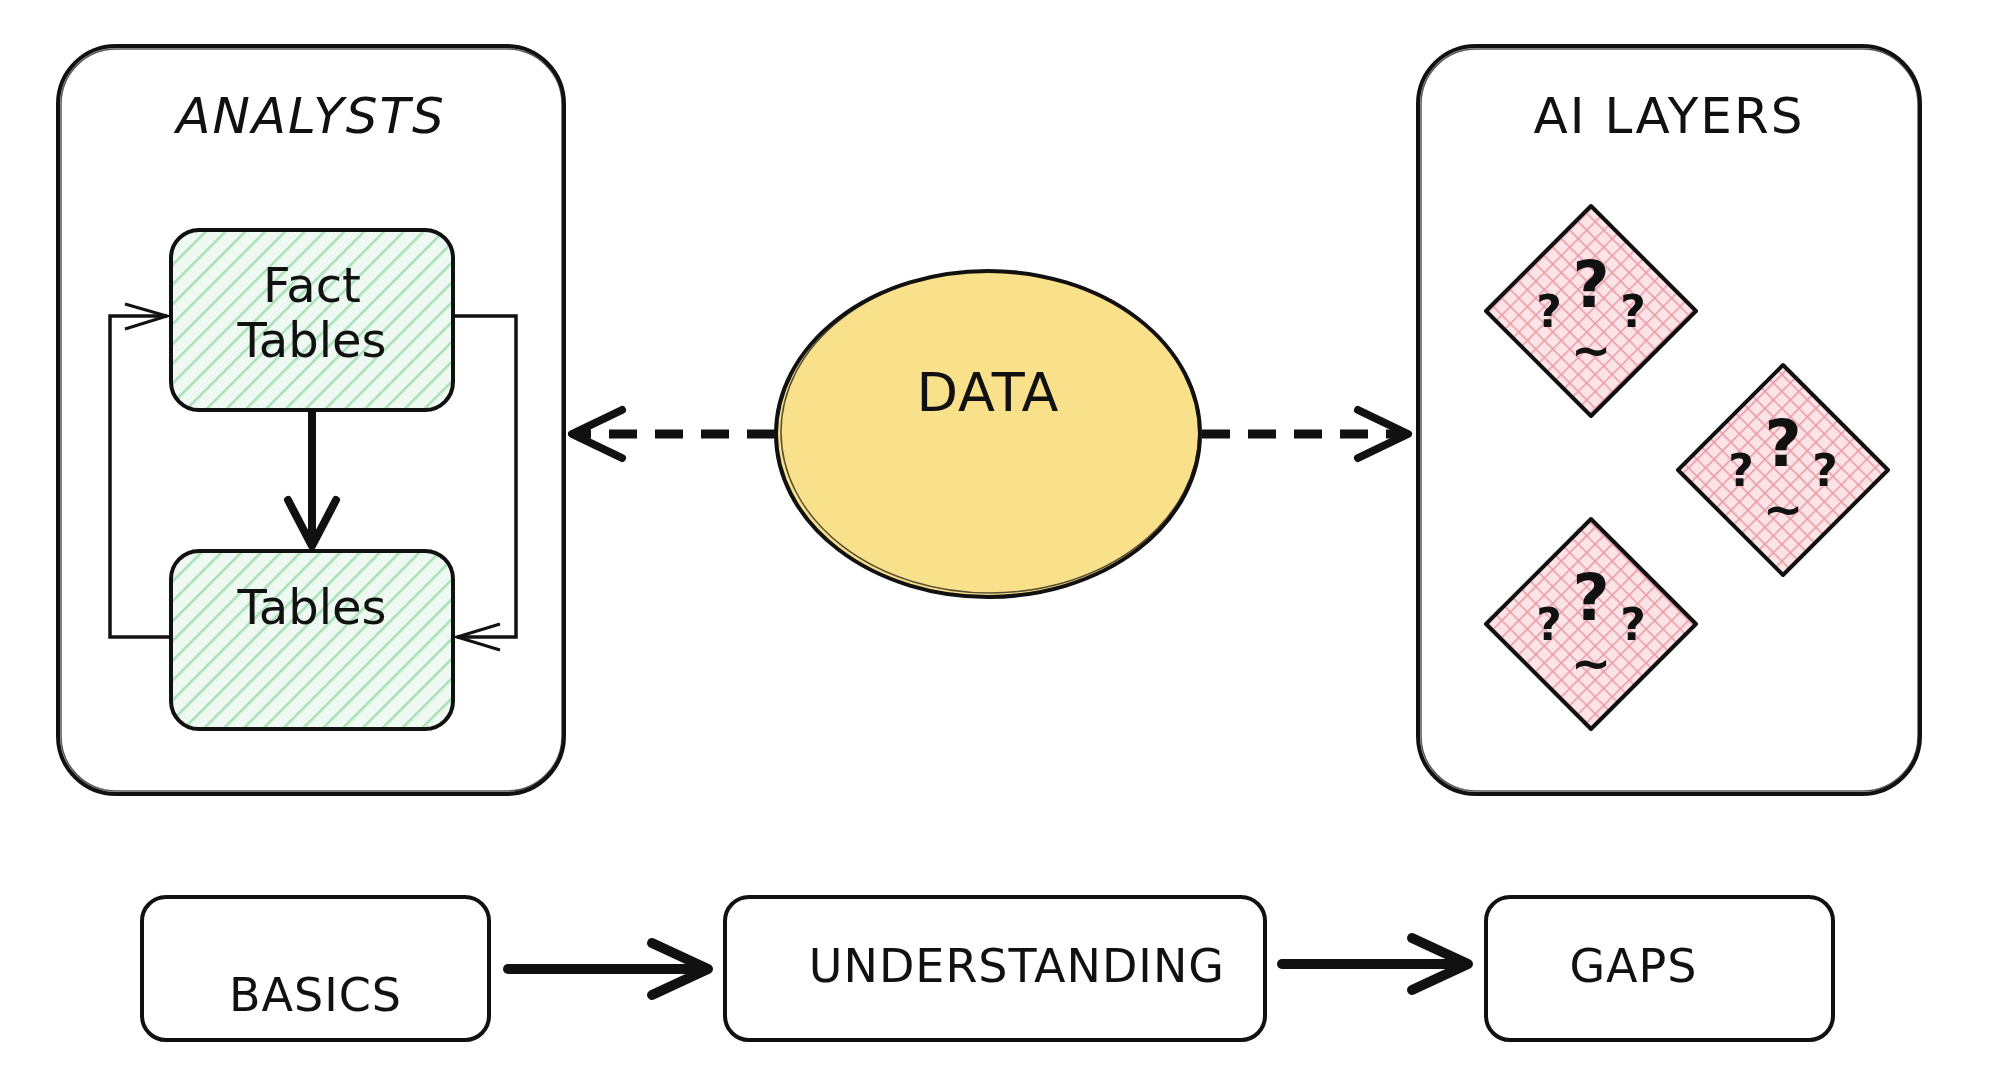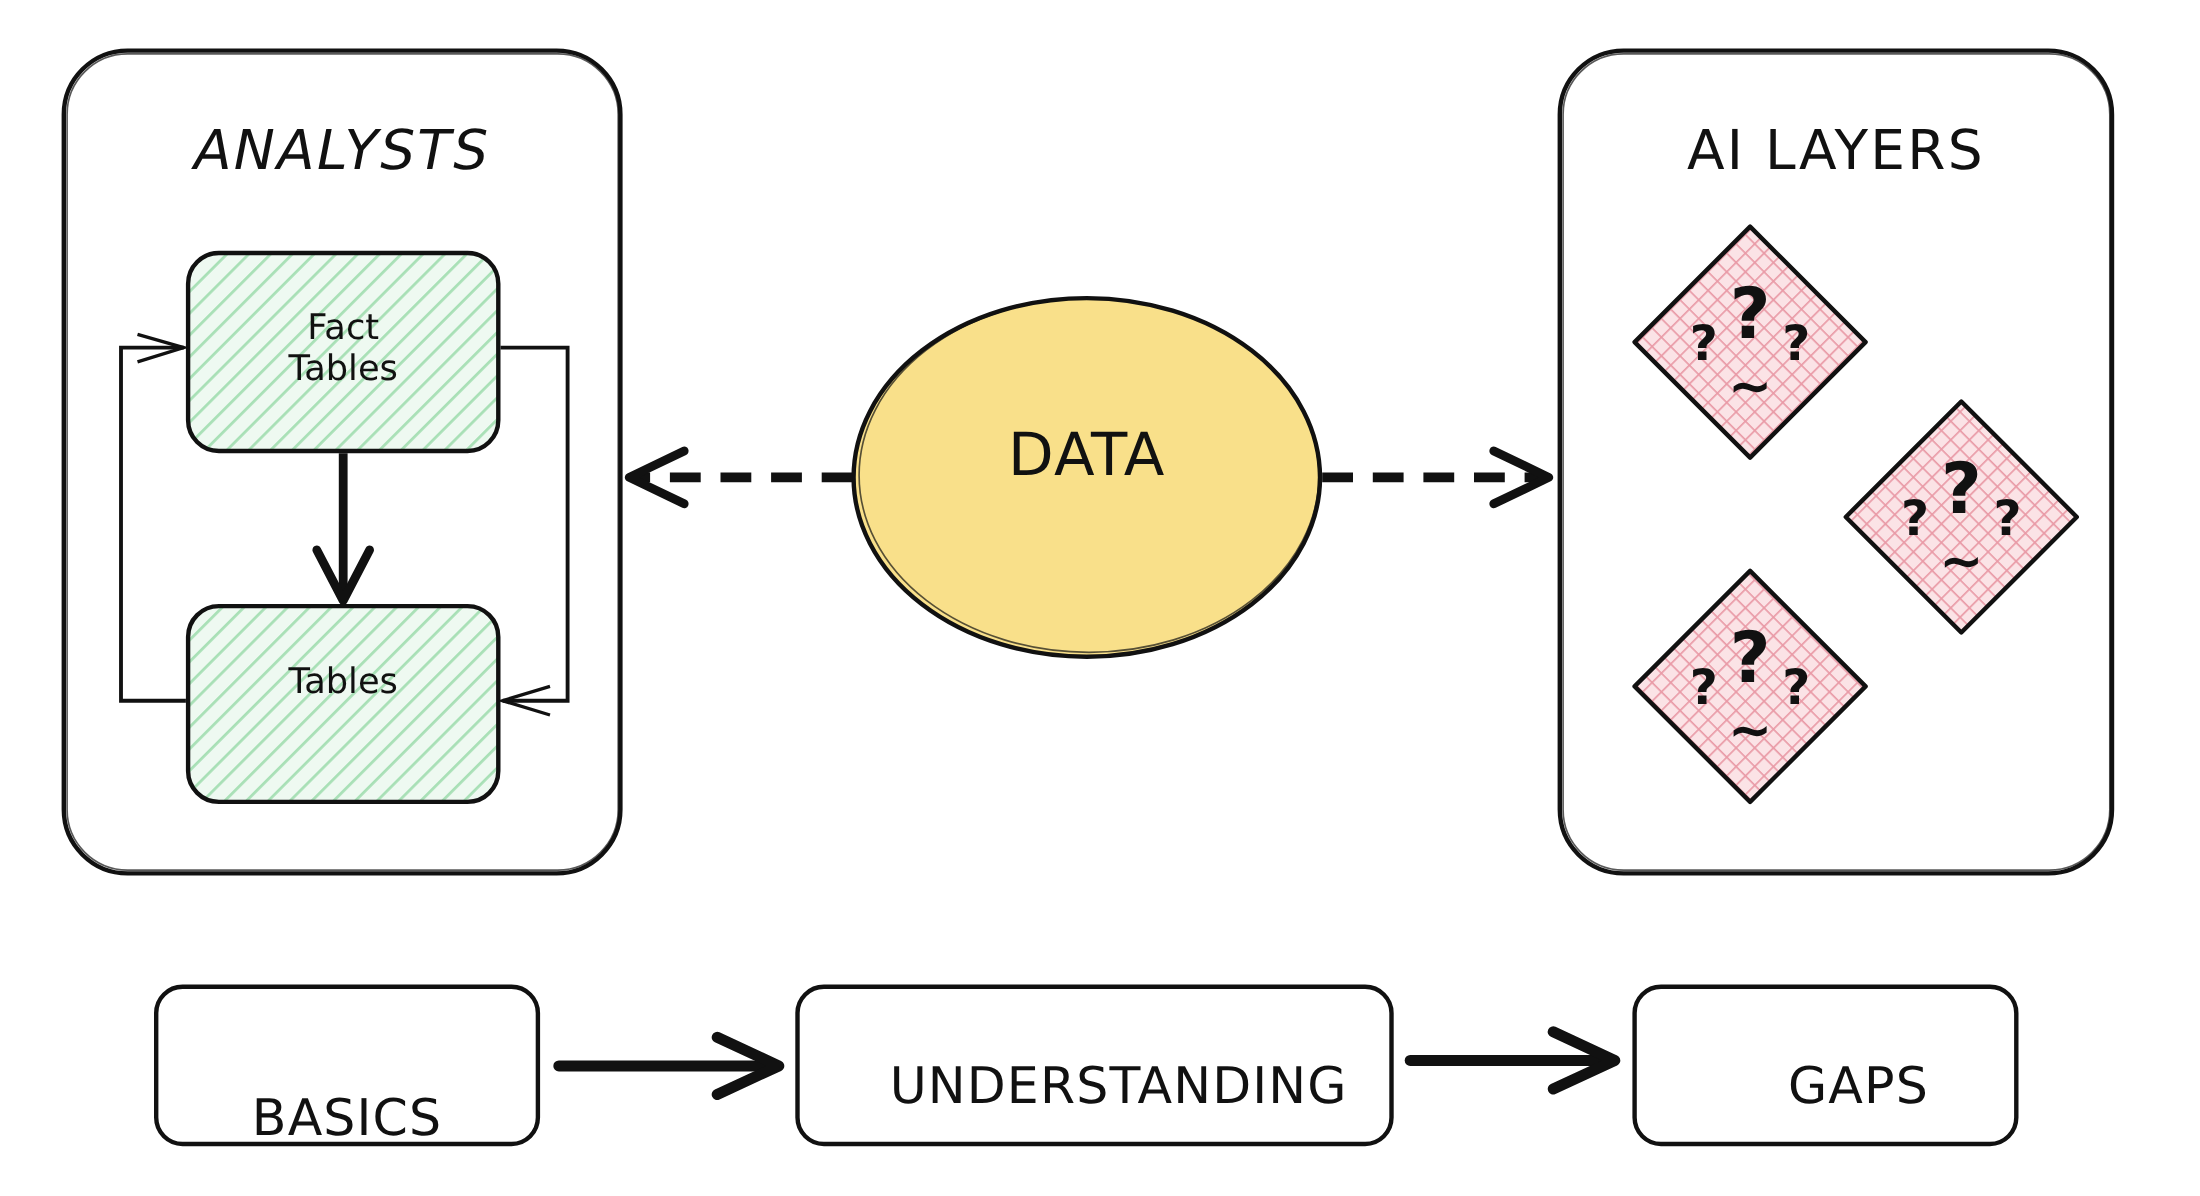--- a/index.html
+++ b/index.html
@@ -1,22 +1,22 @@
 <!DOCTYPE html>
 <html><head>
 <meta charset="utf-8">
 <style>
   html, body { margin: 0; padding: 0; background: #ffffff; }
   body { width: 2000px; height: 1087px; position: relative; overflow: hidden;
          font-family: "DejaVu Sans", sans-serif; color: #111; }
   svg#diagram { position: absolute; left: 0; top: 0; }
   .lbl { position: absolute; text-align: center; font-family: "DejaVu Sans", sans-serif;
-         color: #111; line-height: 1.15; margin-top: 21px; }
+         color: #111; line-height: 1.15; }
   .title { font-size: 50px; font-style: italic; letter-spacing: 2px; font-weight: 500; }
-  .tbl { font-size: 32px; }
+  .tbl { font-size: 48px; }
   .big { font-size: 54px; letter-spacing: 1px; }
   .step { font-size: 46px; letter-spacing: 1px; }
   .q { font-family: "DejaVu Sans", sans-serif; font-weight: bold; fill: #111; }
 </style>
 </head>
 <body>
 
 <svg id="diagram" width="2000" height="1087" viewBox="0 0 2000 1087">
   <defs>
     <pattern id="hatchGreen" width="14" height="14" patternUnits="userSpaceOnUse" patternTransform="rotate(45)">
@@ -134,13 +134,13 @@
 </div>
 
 <div class="lbl big" style="left:776px; top:362px; width:424px;">
   <div>DATA</div>
 </div>
 
 <div class="lbl title" style="left:1418px; top:88px; width:502px; font-style:normal;">AI LAYERS</div>
 
 <div class="lbl step" style="left:142px; top:969px; width:347px;">BASICS</div>
 <div class="lbl step" style="left:685px; top:940px; width:540px;text-align:right;">UNDERSTANDING</div>
-<div class="lbl step" style="left:1516px; top:940px; width:347px;">GAPS</div>
+<div class="lbl step" style="left:1460px; top:940px; width:347px;">GAPS</div>
 
 </body></html>

